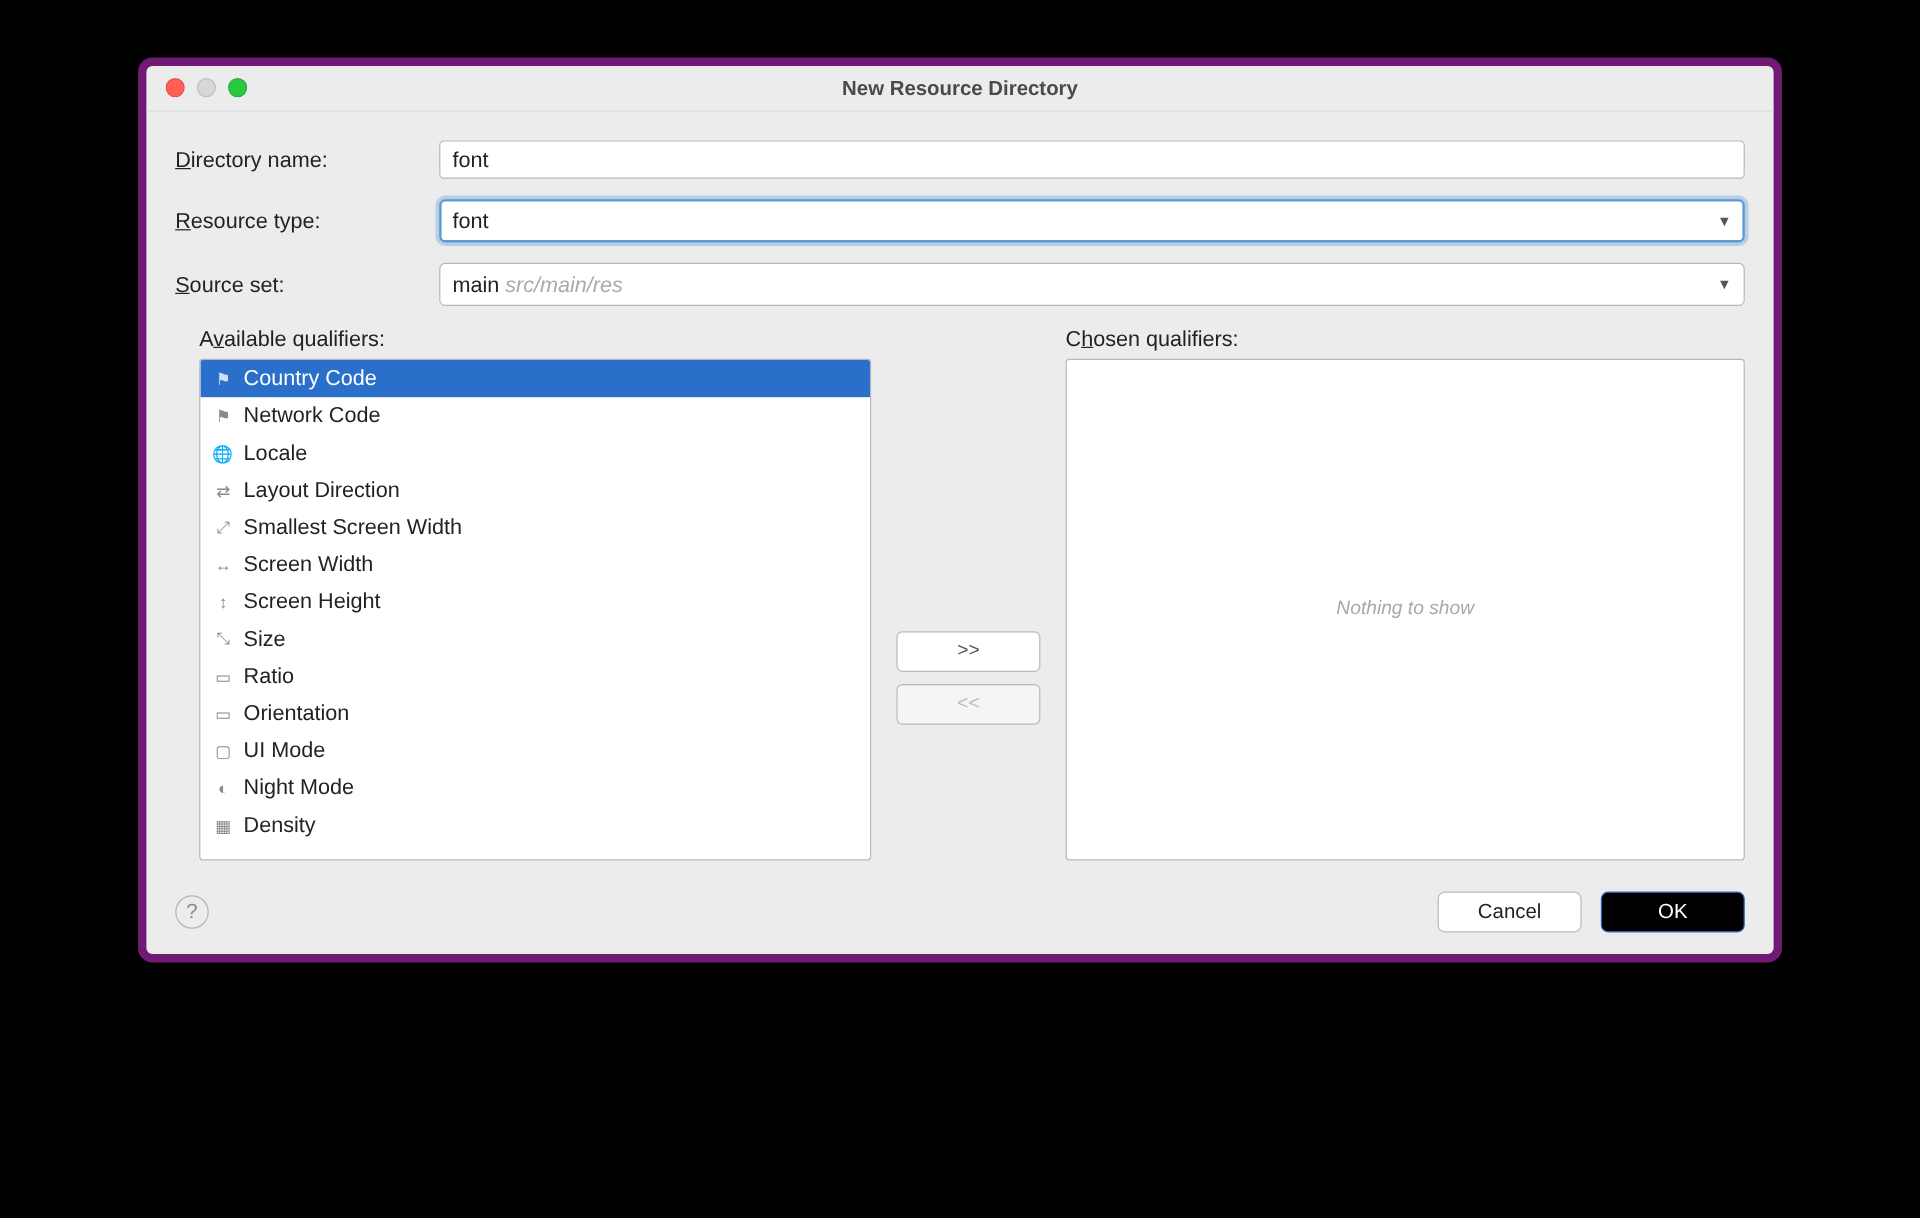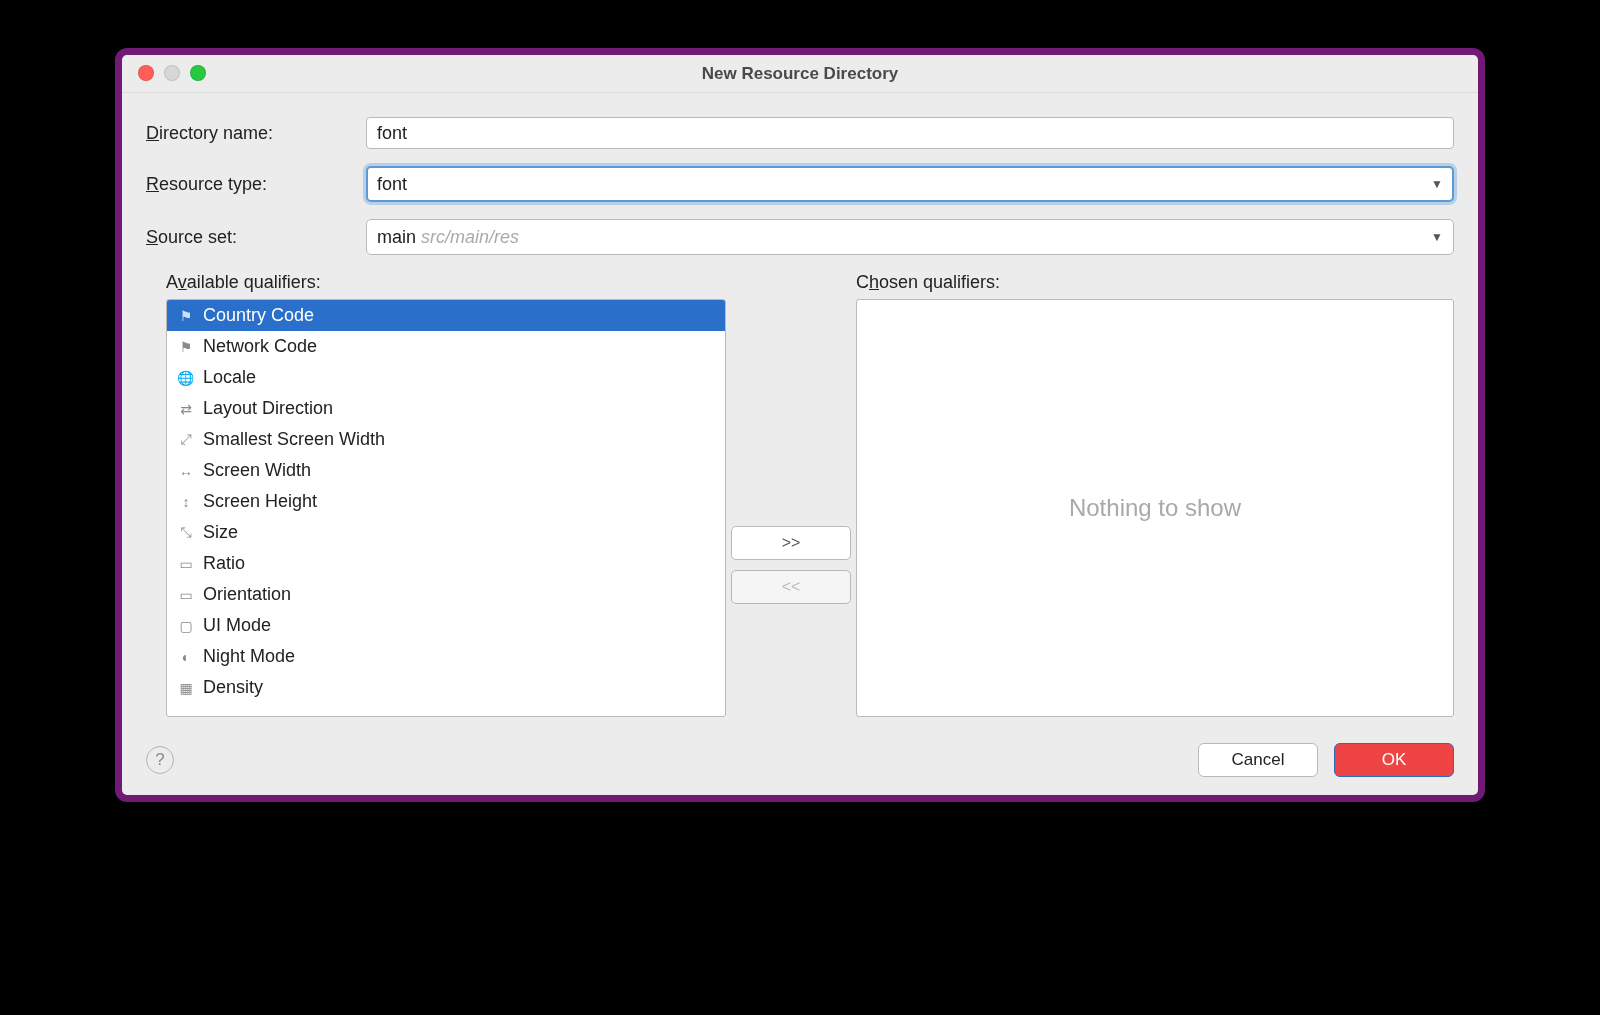--- a/index.html
+++ b/index.html
@@ -100,20 +100,21 @@
     box-shadow: 0 0 0 3px rgba(91,155,213,0.35);
     padding: 0 9px;
   }
   .combo .arrow {
     color: #555;
     font-size: 12px;
   }
   .hint { color: #aaa; font-style: italic; }
   .qualifiers {
     display: flex;
+    gap: 16px;
     margin-top: 15px;
     padding-left: 20px;
   }
   .qual-col { display:flex; flex-direction:column; }
   .qual-col.left  { width: 560px; }
   .qual-col.mid   { width: 130px; align-items:center; justify-content:center; gap:10px; padding-top:140px; }
   .qual-col.right { flex:1; }
   .qual-label { font-size:18px; margin-bottom:6px; }
   .listbox {
     background:#fff;
@@ -155,21 +156,22 @@
     justify-content:center;
     cursor:default;
   }
   .move-btn.disabled { color:#bbb; background:#f5f5f5; }
   .empty {
     display:flex;
     align-items:center;
     justify-content:center;
     height:100%;
     color:#a9a9a9;
-    font-size:24px;
+    font-size:16px;
+    font-style:italic;
   }
   .footer {
     display:flex;
     align-items:center;
     padding:14px 24px 18px 24px;
   }
   .help {
     width:28px; height:28px;
     border-radius:50%;
     border:1.5px solid #b5b5b5;
@@ -185,21 +187,21 @@
     border-radius:6px;
     border:1px solid #b9b9b9;
     background:#fff;
     font-size:17px;
     color:#222;
     padding:0 23px;
     margin-left:16px;
     display:flex; align-items:center; justify-content:center;
   }
   .btn.primary {
-    background:#ef4444;
+    background:#000000;
     border-color:#2f6ac0;
     color:#fff;
   }
 </style>
 </head>
 <body>
 
 <div class="stage">
   <div class="window">
 

